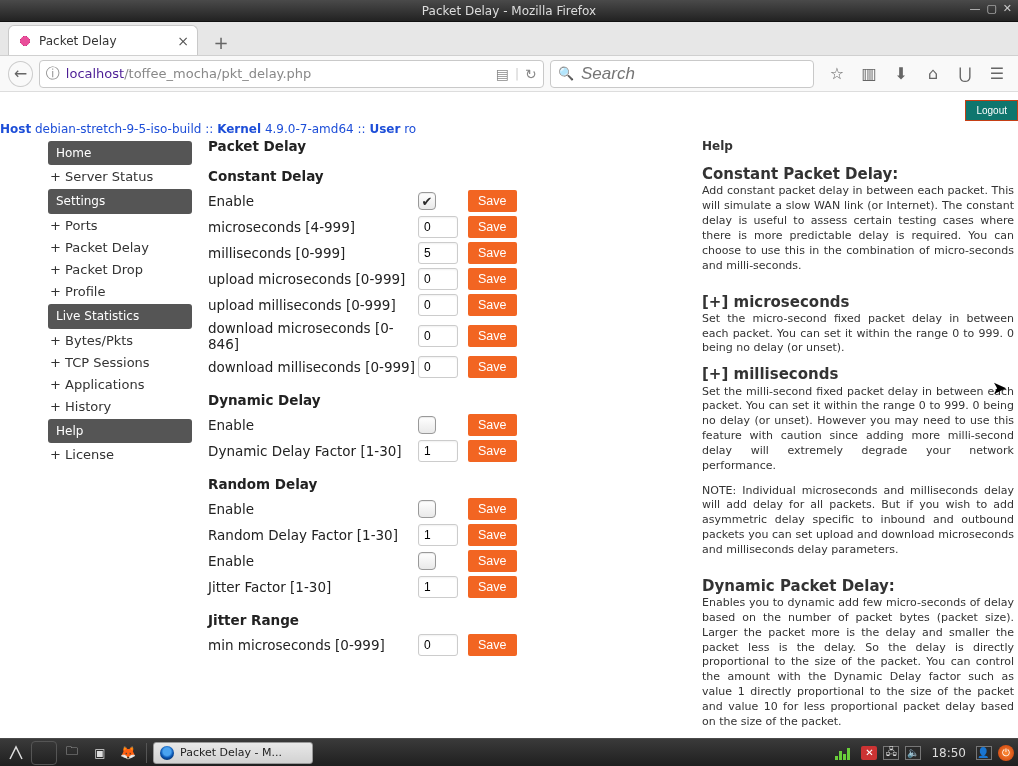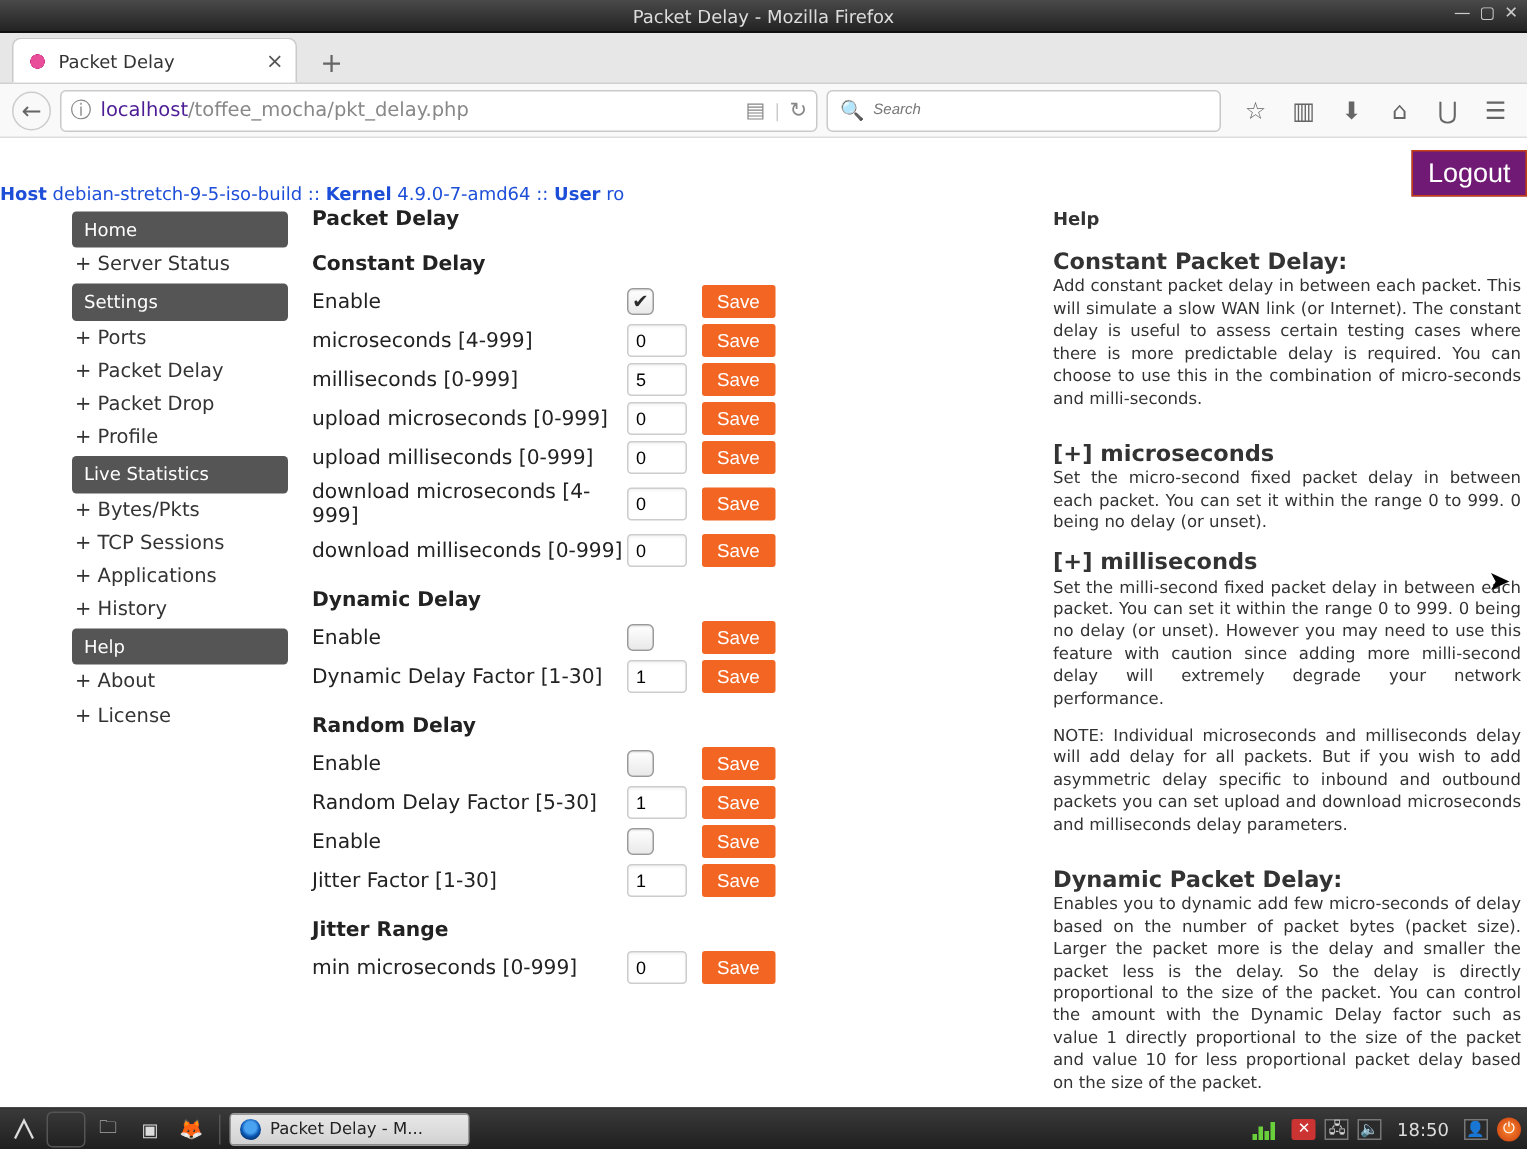--- a/index.html
+++ b/index.html
@@ -23,35 +23,35 @@
 .nav-btn { width: 26px; height: 26px; border-radius: 4px; display: flex; align-items: center; justify-content: center; color: #666; font-size: 16px; }
 .nav-btn.back { border:1px solid #ccc; border-radius:50%; }
 .urlbar { flex: 0 0 auto; width: 505px; height: 28px; background: #fff; border: 1px solid #c9c9c9; border-radius: 4px; display: flex; align-items: center; padding: 0 6px; gap: 6px; }
 .urlbar .info { color: #888; font-size: 14px; }
 .urlbar .url { flex: 1; font-size: 13px; color: #333; white-space: nowrap; overflow: hidden;}
 .urlbar .url .host { color: #4c1d95; }
 .urlbar .url .path { color: #888; }
 .urlbar .rm-icon { color:#888; font-size:14px; }
 .searchbar { flex: 1; height: 28px; background: #fff; border: 1px solid #c9c9c9; border-radius: 4px; display: flex; align-items: center; padding: 0 8px; gap: 6px; color: #888; position:relative;}
 .searchbar .mag { font-size:13px; }
-.searchbar .inp { flex:1; border:none; outline:none; font-size:10px; color:#333; font-style:italic;}
+.searchbar .inp { flex:1; border:none; outline:none; font-size:17px; color:#333; font-style:italic;}
 .toolbar-icons { display:flex; gap:6px; padding-left:4px; }
 
 
 .viewport { flex: 1; background: #fff; overflow: hidden; position: relative; }
 .content { position:absolute; inset:0; display:flex; flex-direction:column; }
 
 .topline { display:flex; justify-content:space-between; align-items:flex-start; padding: 6px 10px 0 0; }
 .brand { width: 160px; padding-left: 6px; }
 .brand .candy { height: 28px; position: relative; }
 .brand .candy svg { display:block; }
 .brand .toffee-text { font-family: Georgia, "Times New Roman", serif; font-size: 24px; font-weight:bold; letter-spacing:1px; color:#111; margin-top:-2px;}
 .hostline { font-size: 12px; color:#1d4ed8; text-align:right; padding-right:2px; padding-top:24px; }
 .hostline b { font-weight:bold; }
-.logout-btn { position:absolute; top:8px; right:0; background:#701a75; color:#fff; padding:4px 10px; font-size:18px; border:1px solid #c53f15; cursor:pointer;}
+.logout-btn { position:absolute; top:8px; right:0; background:#0f766e; color:#fff; padding:4px 10px; font-size:10px; border:1px solid #c53f15; cursor:pointer;}
 
 .layout { flex:1; display:flex; overflow:hidden;padding-left:40px; }
 .sidebar { width: 160px; padding: 4px 8px; font-size: 13px; line-height: 1.7; flex-shrink:0; }
 .sidebar .grp { background:#555; color:#fff; padding:2px 8px; font-size:12px; border-radius:3px; margin-top:1px; margin-bottom:1px;}
 .sidebar .lnk { color:#333; padding-left:2px; }
 .sidebar .lnk::before { content:"+ "; }
 
 .main { flex:1; padding: 2px 12px 8px 8px; font-size: 13px; color:#222; overflow:hidden;}
 .main h3 { font-size:13.5px; font-weight:bold; margin-bottom: 14px; }
 .section-h { font-weight:bold; font-size:13.5px; margin-top:14px; margin-bottom:6px; }
@@ -152,21 +152,20 @@
             <div class="lnk">Ports</div>
             <div class="lnk">Packet Delay</div>
             <div class="lnk">Packet Drop</div>
             <div class="lnk">Profile</div>
             <div class="grp">Live Statistics</div>
             <div class="lnk">Bytes/Pkts</div>
             <div class="lnk">TCP Sessions</div>
             <div class="lnk">Applications</div>
             <div class="lnk">History</div>
             <div class="grp">Help</div>
-            <div class="lnk">About</div>
             <div class="lnk">License</div>
           </div>
 
         <div class="main">
           <h3>Packet Delay</h3>
           <div id="form-area">
               <div class="section-h">Constant Delay</div>
               <div class="row">
                 <div class="lbl">Enable</div>
                 <div class="valcell">
@@ -196,21 +195,21 @@
                 <button class="save">Save</button>
               </div>
               <div class="row">
                 <div class="lbl">upload milliseconds [0-999]</div>
                 <div class="valcell">
                   <input type="text" value="0" style="">
                 </div>
                 <button class="save">Save</button>
               </div>
               <div class="row">
-                <div class="lbl">download microseconds [4-999]</div>
+                <div class="lbl">download microseconds [0-846]</div>
                 <div class="valcell">
                   <input type="text" value="0" style="">
                 </div>
                 <button class="save">Save</button>
               </div>
               <div class="row">
                 <div class="lbl">download milliseconds [0-999]</div>
                 <div class="valcell">
                   <input type="text" value="0" style="">
                 </div>
@@ -233,21 +232,21 @@
               </div>
               <div class="section-h">Random Delay</div>
               <div class="row">
                 <div class="lbl">Enable</div>
                 <div class="valcell">
                   <div class="chk"></div>
                 </div>
                 <button class="save">Save</button>
               </div>
               <div class="row">
-                <div class="lbl">Random Delay Factor [5-30]</div>
+                <div class="lbl">Random Delay Factor [1-30]</div>
                 <div class="valcell">
                   <input type="text" value="1" style="">
                 </div>
                 <button class="save">Save</button>
               </div>
               <div class="row">
                 <div class="lbl">Enable</div>
                 <div class="valcell">
                   <div class="chk"></div>
                 </div>

